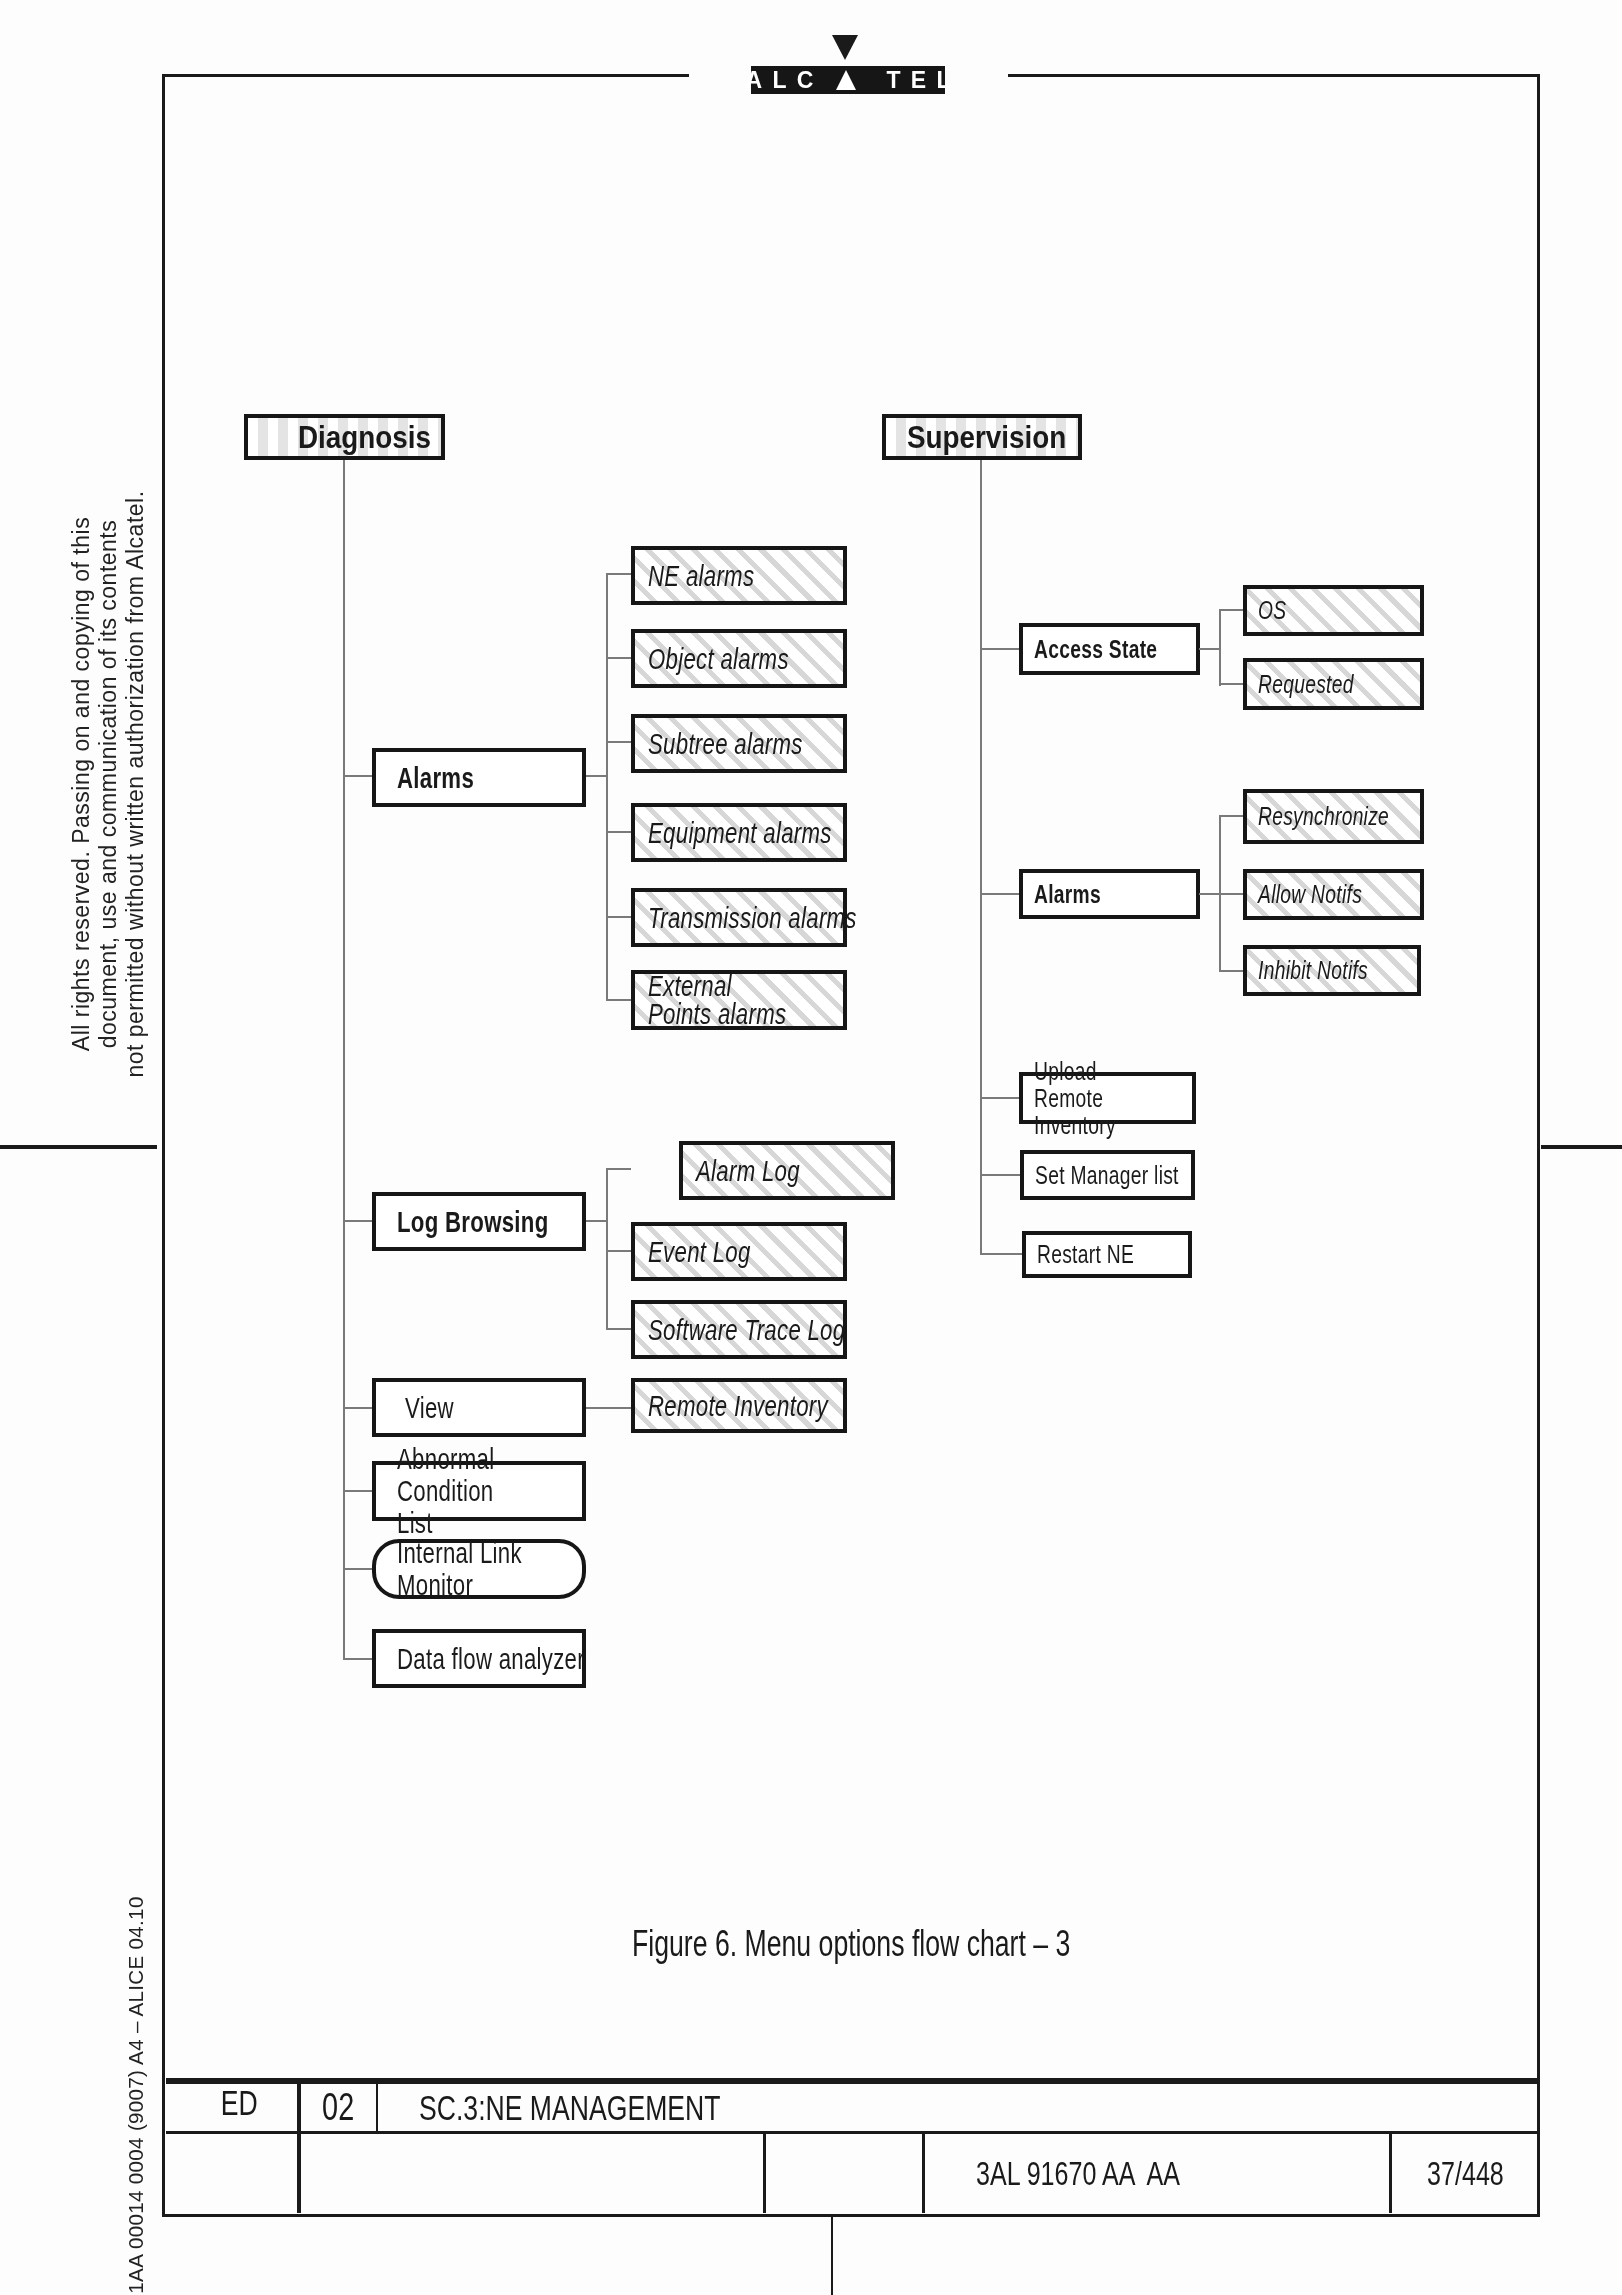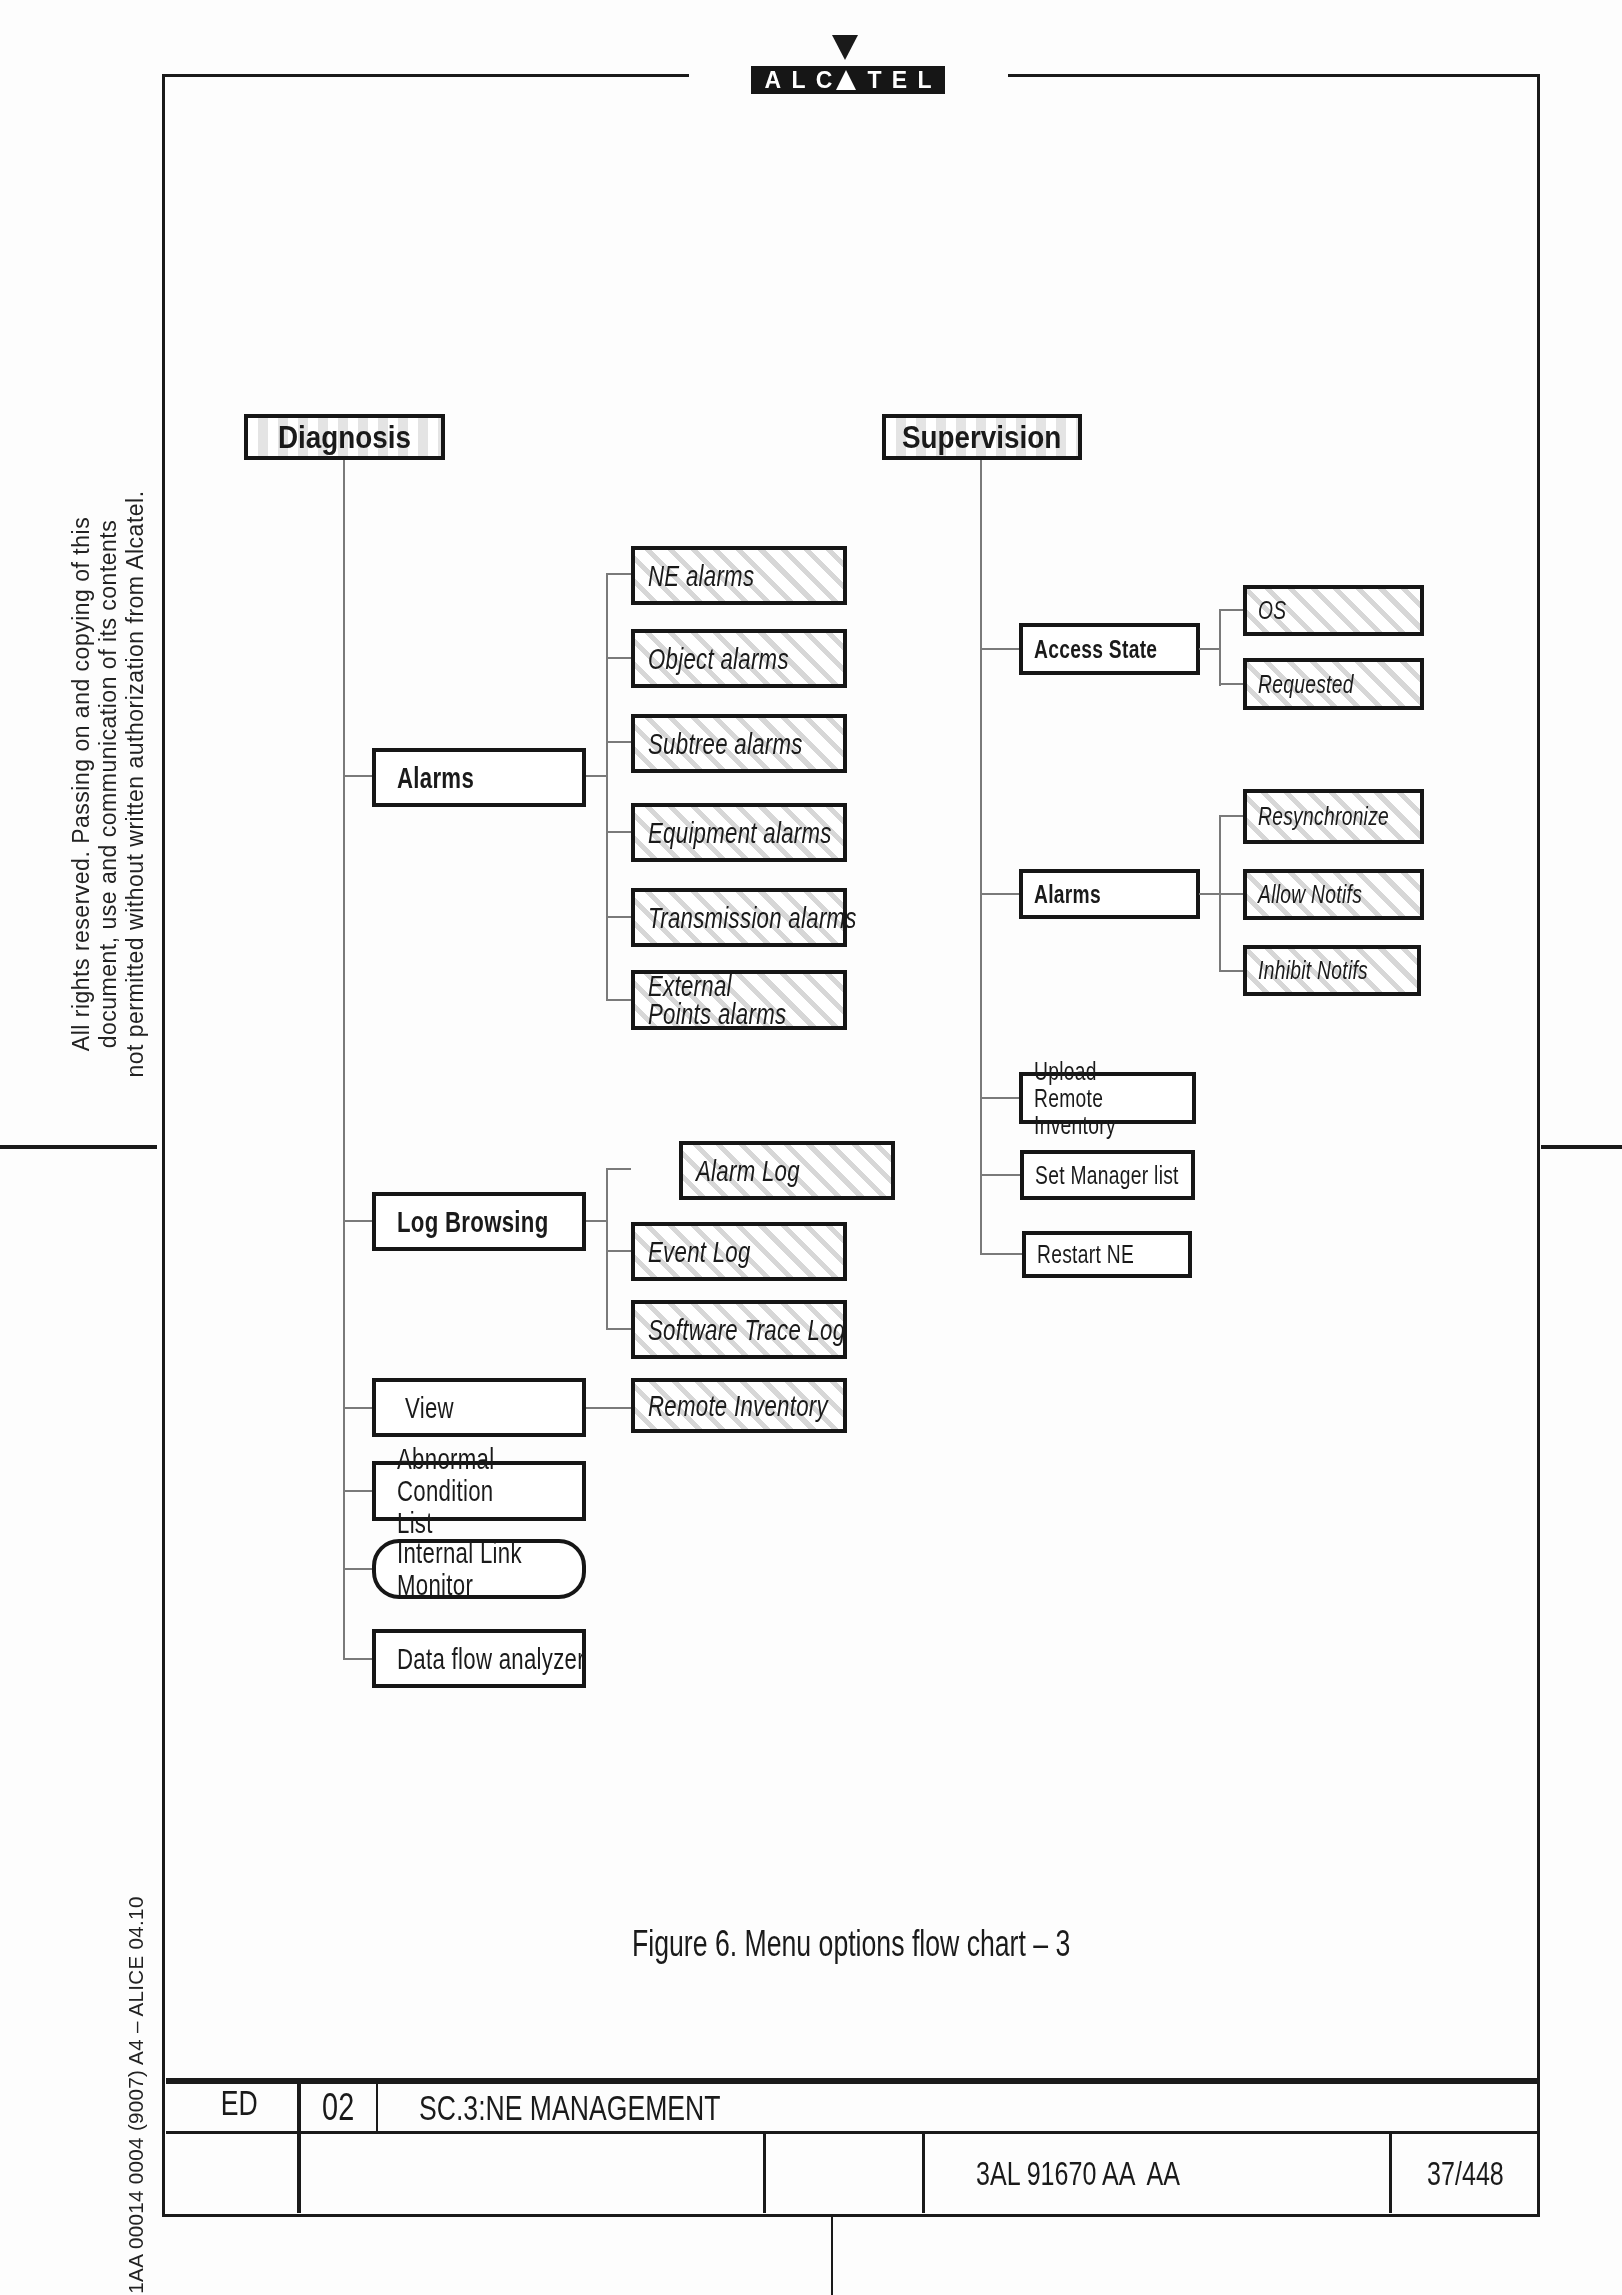--- a/index.html
+++ b/index.html
@@ -25,26 +25,26 @@
   .nd.sup{padding-left:11px;}
   .nd.sup .tx{font-size:26px;}
   .nd.wrap .tx{white-space:normal;width:135%;line-height:32px;}
   .nd.sup.wrap .tx{line-height:27px;}
   .nd.clip{overflow:hidden;}
   .nd.padv{padding-left:28.5px;}
   
   .hdr{position:absolute;box-sizing:border-box;border:4.8px solid #161616;
       background-color:#fff;
       background-image:repeating-linear-gradient(90deg,rgba(255,255,255,0) 0 10.3px,#e4e4e4 10.3px 20px);
-      display:flex;align-items:center;justify-content:center;}
+      display:flex;align-items:center;justify-content:flex-end;}
   .hdr .tx{font-weight:700;font-size:32px;white-space:nowrap;display:inline-block;
       transform:scaleX(.87);transform-origin:center;}
   
   .logobar{position:absolute;left:751px;top:66px;width:194px;height:28px;background:#161616;
-      display:flex;align-items:center;justify-content:center;}
+      display:flex;align-items:center;justify-content:center;gap:19px;}
   .logobar .lt{color:#fff;font-weight:700;font-size:23px;letter-spacing:10.3px;padding-left:10.3px;}
   .logotri{width:0;height:0;border-left:10.3px solid transparent;border-right:10.3px solid transparent;
       border-bottom:20px solid #fff;margin:0 1.6px 0 -7.1px;}
   .toptri{position:absolute;left:832px;top:35px;width:0;height:0;
       border-left:13.5px solid transparent;border-right:13.5px solid transparent;
       border-top:25px solid #1a1a1a;}
   
   .vtext{position:absolute;transform:translate(-50%,-50%) rotate(-90deg);
       text-align:center;font-size:23px;line-height:27px;letter-spacing:0.5px;color:#222;}
   .vtext div{white-space:nowrap;}

